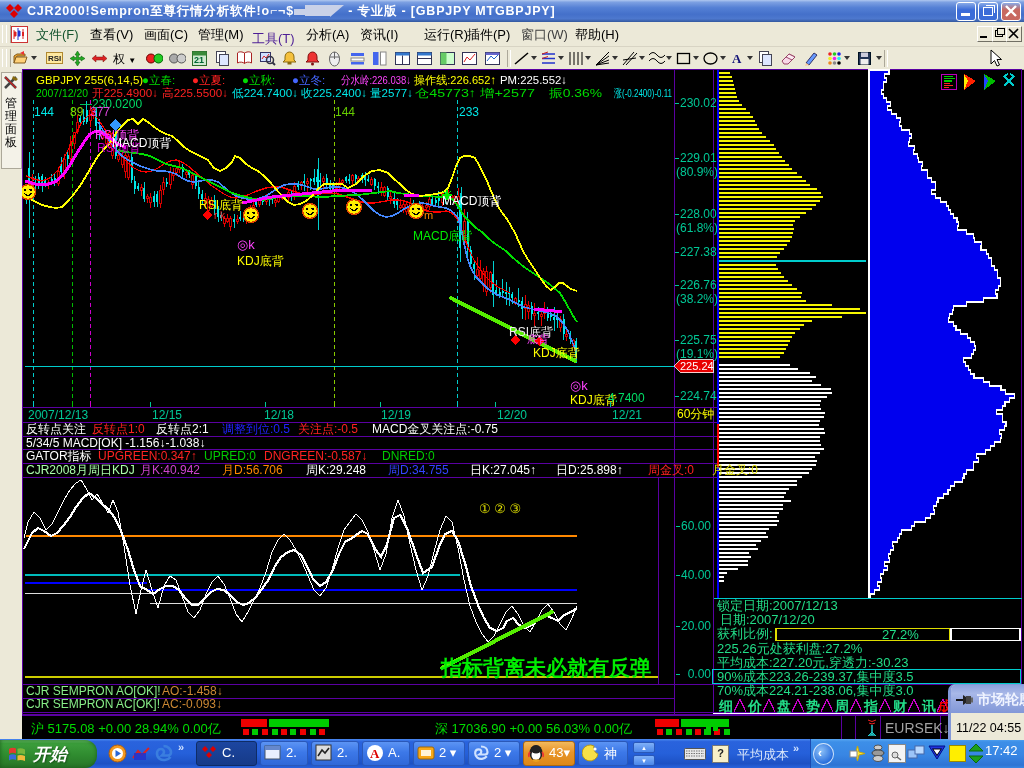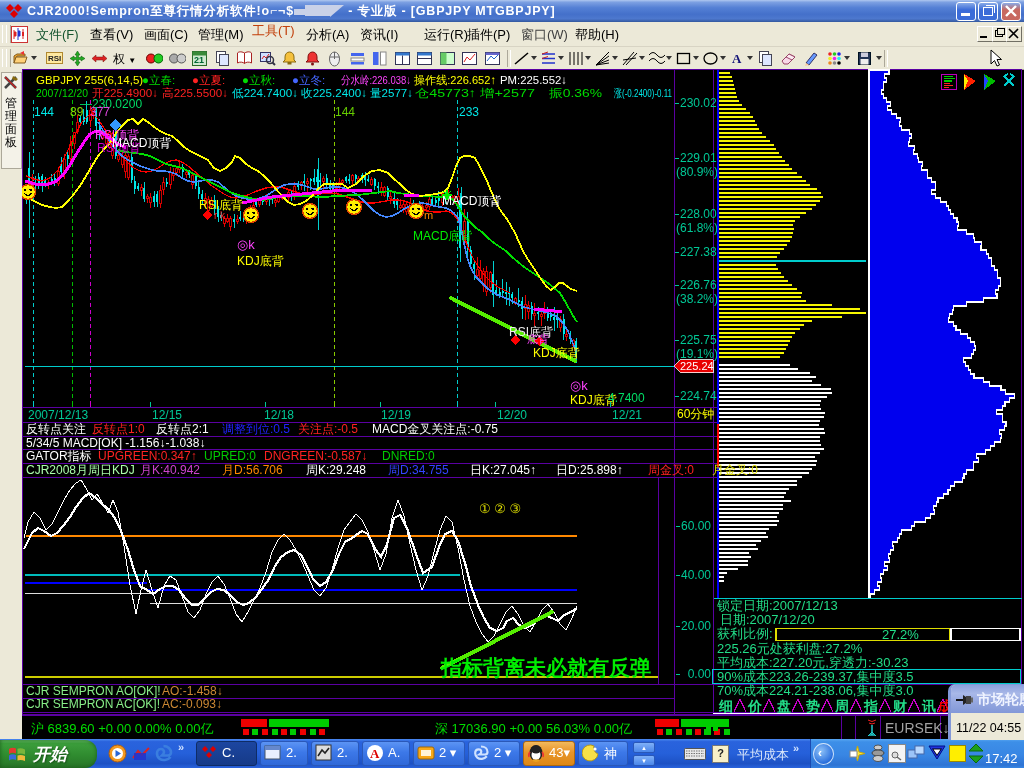--- a/index.html
+++ b/index.html
@@ -29,21 +29,21 @@
       <rect x="3" y="6" width="2" height="4" fill="#d22"></rect>
       <path d="M7,2 v12 M7,5 h2 v5 h-2" stroke="#23c" fill="none"></path>
       <rect x="7" y="5" width="2" height="5" fill="#23c"></rect>
       <path d="M12,3 v10" stroke="#d22"></path>
       <rect x="11" y="6" width="2" height="4" fill="#d22"></rect>
     </svg>
     <div style="position:absolute;left:36px;top:4px;color:#14532d;font:13px 'Liberation Sans',sans-serif">文件(F)</div>
     <div style="position:absolute;left:90px;top:4px;color:#000;font:13px 'Liberation Sans',sans-serif">查看(V)</div>
     <div style="position:absolute;left:144px;top:4px;color:#000;font:13px 'Liberation Sans',sans-serif">画面(C)</div>
     <div style="position:absolute;left:198px;top:4px;color:#000;font:13px 'Liberation Sans',sans-serif">管理(M)</div>
-    <div style="position:absolute;left:252px;top:0;color:#c2410c;font:13px 'Liberation Sans',sans-serif">工具(T)</div>
+    <div style="position:absolute;left:252px;top:8px;color:#4c1d95;font:13px 'Liberation Sans',sans-serif">工具(T)</div>
     <div style="position:absolute;left:306px;top:4px;color:#000;font:13px 'Liberation Sans',sans-serif">分析(A)</div>
     <div style="position:absolute;left:360px;top:4px;color:#000;font:13px 'Liberation Sans',sans-serif">资讯(I)</div>
     <div style="position:absolute;left:424px;top:4px;color:#000;font:13px 'Liberation Sans',sans-serif">运行(R)</div>
     <div style="position:absolute;left:467px;top:4px;color:#000;font:13px 'Liberation Sans',sans-serif">插件(P)</div>
     <div style="position:absolute;left:521px;top:4px;color:#404040;font:13px 'Liberation Sans',sans-serif">窗口(W)</div>
     <div style="position:absolute;left:575px;top:4px;color:#000;font:13px 'Liberation Sans',sans-serif">帮助(H)</div>
     <div style="position:absolute;left:977px;top:4px;width:14px;height:14px;background:#ece9d8;border-top:1px solid #fff;border-left:1px solid #fff;border-right:1px solid #716f64;border-bottom:1px solid #716f64"></div>
     <div style="position:absolute;left:992px;top:4px;width:14px;height:14px;background:#ece9d8;border-top:1px solid #fff;border-left:1px solid #fff;border-right:1px solid #716f64;border-bottom:1px solid #716f64"></div>
     <div style="position:absolute;left:1006px;top:4px;width:14px;height:14px;background:#ece9d8;border-top:1px solid #fff;border-left:1px solid #fff;border-right:1px solid #716f64;border-bottom:1px solid #716f64"></div>
     <div style="position:absolute;left:980px;top:14px;width:7px;height:2px;background:#000"></div>
@@ -782,21 +782,21 @@
 <text x="864" y="711" fill="#22dd88" font-size="14px" font-family="&quot;Liberation Sans&quot;,sans-serif" font-weight="bold">指</text>
 <path d="M885,699 L879,712 M885,699 L891,712" stroke="#cc00cc" stroke-width="1.2" fill="none"></path>
 <text x="893" y="711" fill="#22dd88" font-size="14px" font-family="&quot;Liberation Sans&quot;,sans-serif" font-weight="bold">财</text>
 <path d="M914,699 L908,712 M914,699 L920,712" stroke="#cc00cc" stroke-width="1.2" fill="none"></path>
 <text x="922" y="711" fill="#22dd88" font-size="14px" font-family="&quot;Liberation Sans&quot;,sans-serif" font-weight="bold">讯</text>
 <path d="M943,699 L937,712 M943,699 L949,712" stroke="#cc00cc" stroke-width="1.2" fill="none"></path>
 <text x="938" y="711" fill="#ee0000" font-size="14px" font-family="&quot;Liberation Sans&quot;,sans-serif" font-weight="bold">成</text>
 <line x1="713" y1="713.8" x2="948" y2="713.8" stroke="#ffffff" stroke-width="1.2"></line>
 </svg>
 <div style="position:absolute;left:22px;top:715px;width:1002px;height:24px;background:#000;border-top:1px solid #5a00a2">
-    <div style="position:absolute;left:9px;top:4px;color:#00dd00;font:13px 'Liberation Sans',sans-serif">沪 6839.60 +0.00 0.00% 0.00亿</div>
+    <div style="position:absolute;left:9px;top:4px;color:#00dd00;font:13px 'Liberation Sans',sans-serif">沪 5175.08 +0.00 28.94% 0.00亿</div>
     <div style="position:absolute;left:219px;top:3px;width:26px;height:8px;background:#e00"></div>
     <div style="position:absolute;left:247px;top:3px;width:60px;height:8px;background:#0c0"></div>
     <div style="position:absolute;left:221px;top:13px;width:6px;height:6px;background:#e00"></div>
     <div style="position:absolute;left:230px;top:13px;width:6px;height:6px;background:#0c0"></div>
     <div style="position:absolute;left:240px;top:13px;width:6px;height:6px;background:#e00"></div>
     <div style="position:absolute;left:250px;top:13px;width:6px;height:6px;background:#0c0"></div>
     <div style="position:absolute;left:259px;top:13px;width:6px;height:6px;background:#e00"></div>
     <div style="position:absolute;left:268px;top:13px;width:6px;height:6px;background:#0c0"></div>
     <div style="position:absolute;left:278px;top:13px;width:6px;height:6px;background:#e00"></div>
     <div style="position:absolute;left:288px;top:13px;width:6px;height:6px;background:#0c0"></div>
@@ -932,21 +932,21 @@
     <svg style="position:absolute;left:928px;top:5px" width="18" height="18" viewBox="0 0 18 18">
       <path d="M1,2 L17,2 L9,15 Z" fill="#2233dd" stroke="#001088"></path>
       <path d="M4,4.5 L14,4.5 L9,12 Z" fill="#000"></path>
       <path d="M5.5,5.5 h7 l-3.5,5 Z" fill="#fff"></path>
     </svg>
     <div style="position:absolute;left:949px;top:6px;width:15px;height:15px;background:#ffee00;border:1px solid #998800"></div>
     <svg style="position:absolute;left:968px;top:4px" width="16" height="21" viewBox="0 0 16 21">
       <path d="M8,1 L15,8 L1,8 Z" fill="#1c9e1c" stroke="#0a6a0a"></path>
       <path d="M8,20 L15,13 L1,13 Z" fill="#1c9e1c" stroke="#0a6a0a"></path>
     </svg>
-    <div style="position:absolute;left:985px;top:12px;color:#fff;font:13px 'Liberation Sans',sans-serif">17:42</div>
+    <div style="position:absolute;left:985px;top:4px;color:#fff;font:13px 'Liberation Sans',sans-serif">17:42</div>
   </div>
 <div style="position:absolute;left:948px;top:684px;width:76px;height:55px;background:#ece9d8;border-radius:7px 0 0 0;z-index:30;overflow:hidden;border-left:3px solid #8298d8;border-top:1px solid #8298d8">
     <div style="position:absolute;left:0;top:0;width:76px;height:28px;background:linear-gradient(180deg,#8ba0dc 0%,#a8b8e8 30%,#96a8e0 60%,#8298d8 100%)"></div>
     <svg style="position:absolute;left:4px;top:8px" width="20" height="14" viewBox="0 0 20 14">
       <path d="M1,7 h7" stroke="#111" stroke-width="2"></path>
       <path d="M8,2 L8,12 L11,10 L11,4 Z" fill="#222"></path>
       <rect x="11" y="3" width="5" height="8" fill="#444"></rect>
       <rect x="16" y="4.5" width="2" height="5" fill="#666"></rect>
     </svg>
     <div style="position:absolute;left:26px;top:6px;color:#f0f4ff;font:bold 14px 'Liberation Sans',sans-serif;white-space:nowrap">市场轮廓</div>

